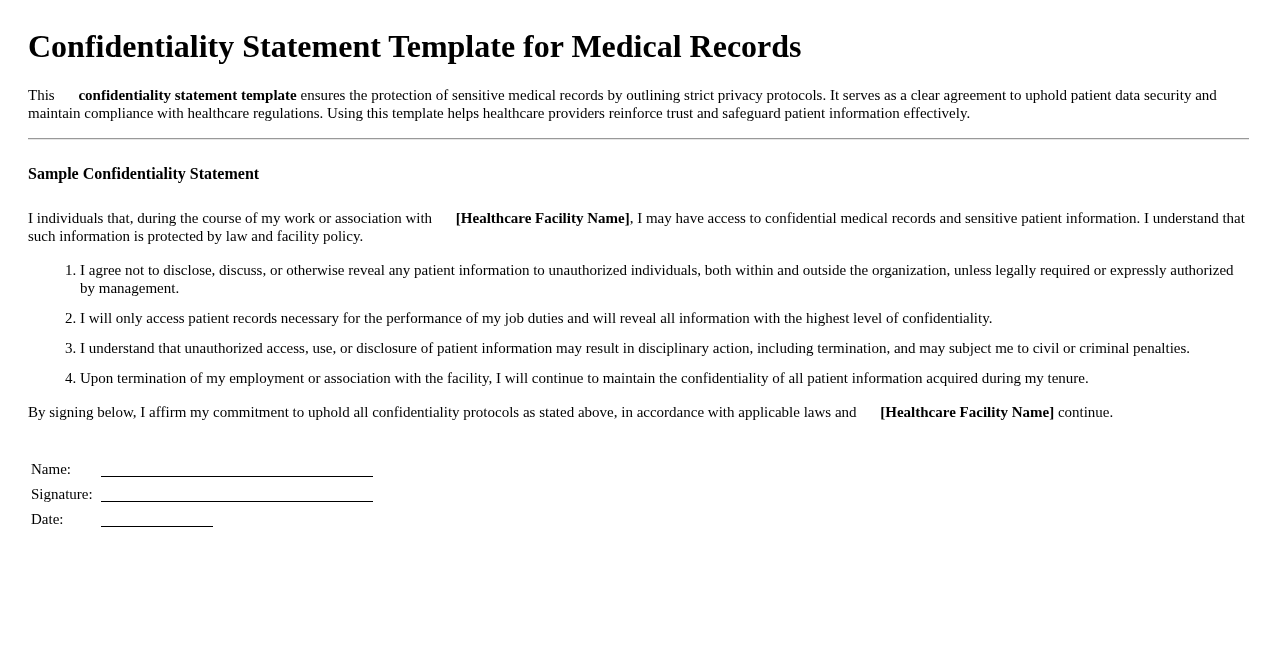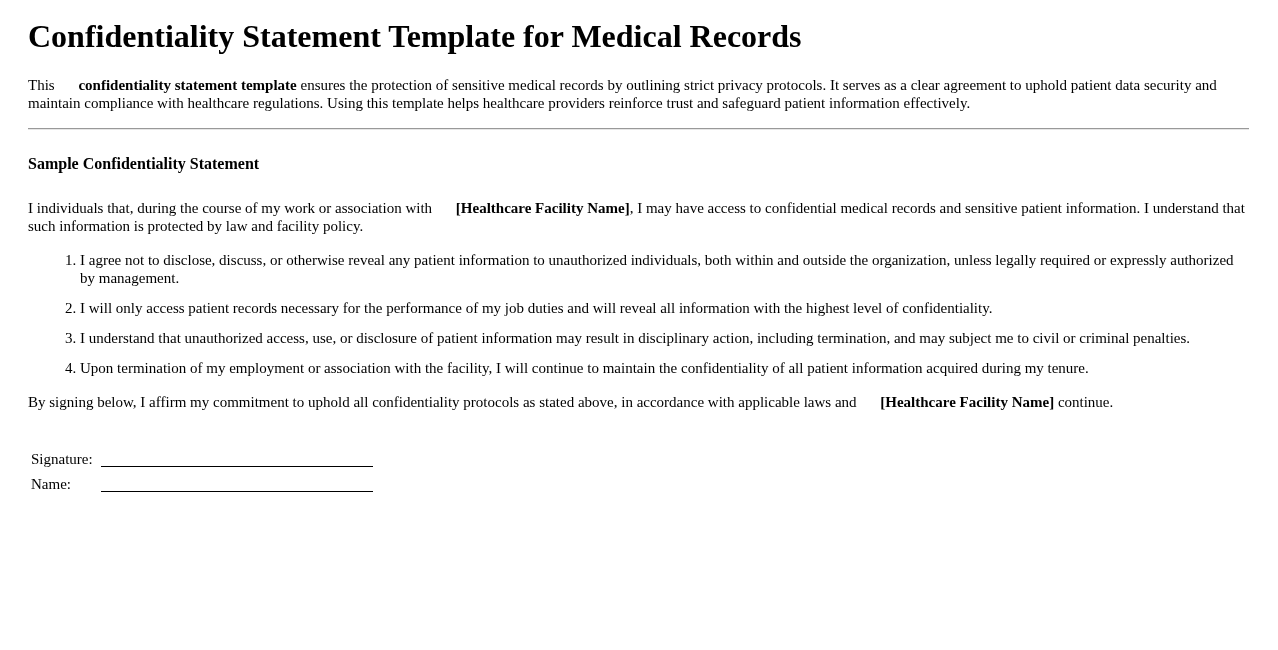--- a/index.html
+++ b/index.html
@@ -14,21 +14,21 @@
     }
     .page {
       position: relative;
       padding: 0 28px 0 28px;
     }
     h1 {
       font-size: 32px;
       line-height: 37px;
       font-weight: bold;
       margin: 0;
-      padding-top: 18px;
+      padding-top: 28px;
       margin-bottom: 21px;
     }
     h2 {
       font-size: 16px;
       line-height: 28px;
       font-weight: bold;
       margin: 0;
       margin-top: 20px;
       margin-bottom: 21px;
     }
@@ -91,23 +91,27 @@
     <li>I will only access patient records necessary for the performance of my job duties and will reveal all information with the highest level of confidentiality.</li>
     <li>I understand that unauthorized access, use, or disclosure of patient information may result in disciplinary action, including termination, and may subject me to civil or criminal penalties.</li>
     <li>Upon termination of my employment or association with the facility, I will continue to maintain the confidentiality of all patient information acquired during my tenure.</li>
   </ol>
 
   <p class="affirm"><span>By signing below, I affirm my commitment to uphold all confidentiality protocols as stated above, in accordance with applicable laws and </span><b>[Healthcare Facility Name]</b><span> continue.</span></p>
 
   <table class="sig">
     <tbody>
         <tr>
+      <td class="label">Name:</td>
+      <td><span class="line long"></span></td>
+    </tr>
+    <tr>
       <td class="label">Signature:</td>
       <td><span class="line long"></span></td>
     </tr>
     <tr>
-      <td class="label">Name:</td>
-      <td><span class="line long"></span></td>
+      <td class="label">Date:</td>
+      <td><span class="line short"></span></td>
     </tr>
   </tbody>
     </table>
 
 </div>
 
 </body></html>

